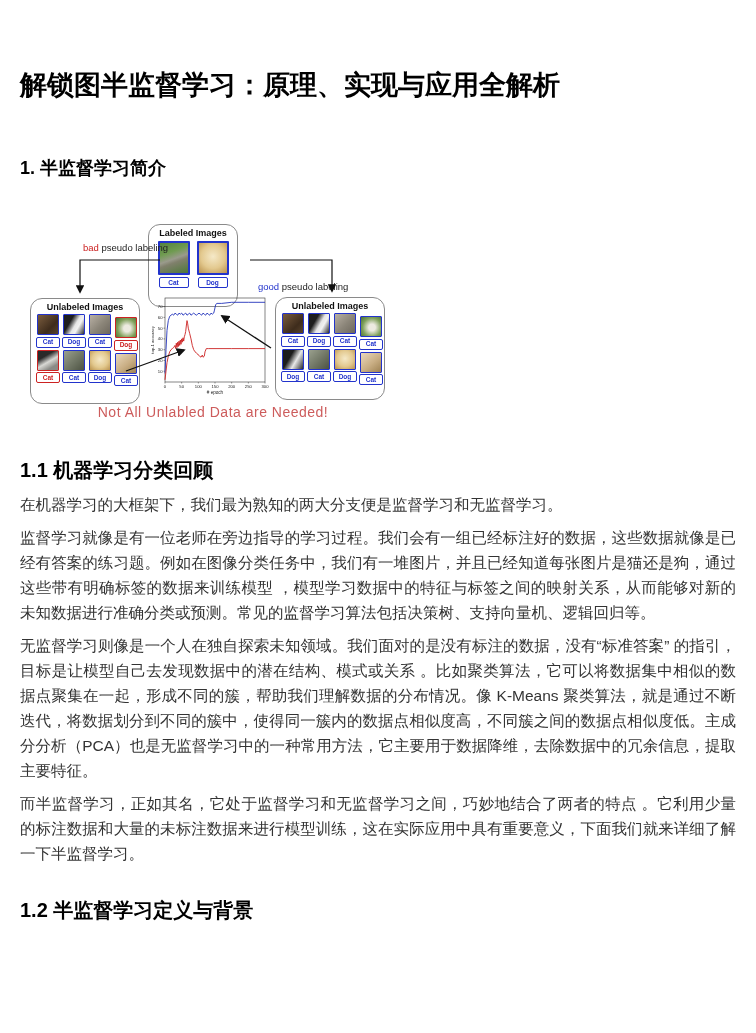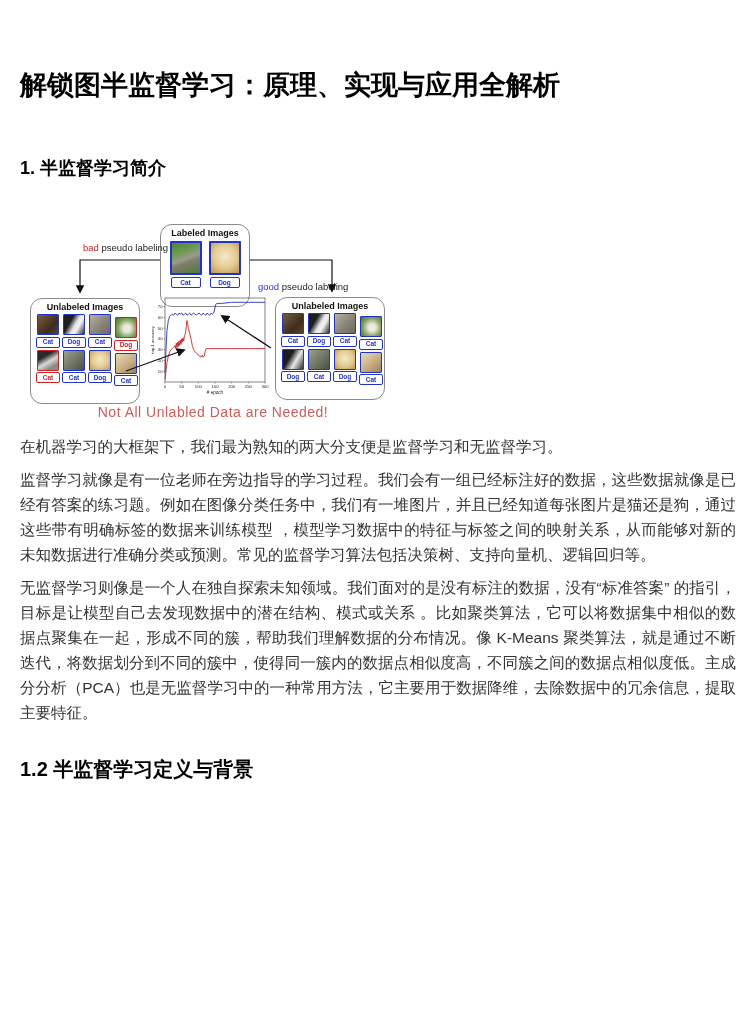--- a/index.html
+++ b/index.html
@@ -8,21 +8,21 @@
   h1{font-size:27px;line-height:38px;margin:66px 0 0;color:#000;font-weight:bold;}
   h2{font-size:18px;line-height:32px;margin:48px 0 0;color:#000;font-weight:bold;}
   h3{font-size:20px;line-height:28px;margin:30px 0 0;color:#000;font-weight:bold;}
   p{font-size:15.5px;line-height:25px;margin:8px 0;text-align:justify;color:#333;}
 
   
   .figure{position:relative;width:378px;height:206px;margin:36px 0 2px 4px;}
   .rbox{position:absolute;background:#fff;border:1.5px solid #8a8a8a;border-radius:12px;box-sizing:border-box;}
   .boxtitle{font-size:9px;font-weight:bold;color:#111;text-align:center;margin-top:3px;line-height:11px;}
 
-  .labeled-box{left:136px;top:4px;width:90px;height:83px;}
+  .labeled-box{left:124px;top:4px;width:90px;height:83px;}
   .labeled-row{display:flex;justify-content:center;gap:7px;margin-top:2px;}
   .lb-item{display:flex;flex-direction:column;align-items:center;}
   .lb-thumb{width:28px;height:30px;border:2px solid #2233cc;border-radius:1px;}
   .lb-tag{margin-top:2px;width:30px;box-sizing:border-box;}
 
   .unl-box{width:110px;height:106px;}
   .unl-box.left{left:6px;top:78px;}
   .unl-box.right{left:251px;top:77px;height:103px;}
   .grid{display:grid;grid-template-columns:repeat(4,1fr);column-gap:2px;row-gap:2px;padding:1px 5px 0;}
   .cell{display:flex;flex-direction:column;align-items:center;}
@@ -203,19 +203,21 @@
       </defs>
       <path d="M136,40 L56,40 L56,72" fill="none" stroke="#111" stroke-width="1.2" marker-end="url(#ah)"></path>
       <path d="M226,40 L308,40 L308,71" fill="none" stroke="#111" stroke-width="1.2" marker-end="url(#ah)"></path>
       <path d="M102,151 L160,130" fill="none" stroke="#111" stroke-width="1.3" marker-end="url(#ah)"></path>
       <path d="M247,128 L198,96" fill="none" stroke="#111" stroke-width="1.3" marker-end="url(#ah)"></path>
     </svg>
 
     <div class="fig-caption">Not All Unlabled Data are Needed!</div>
   </div>
 
+  <h3>1.1 机器学习分类回顾</h3>
   <p>在机器学习的大框架下，我们最为熟知的两大分支便是监督学习和无监督学习。</p>
   <p>监督学习就像是有一位老师在旁边指导的学习过程。我们会有一组已经标注好的数据，这些数据就像是已经有答案的练习题。例如在图像分类任务中，我们有一堆图片，并且已经知道每张图片是猫还是狗，通过这些带有明确标签的数据来训练模型 ，模型学习数据中的特征与标签之间的映射关系，从而能够对新的未知数据进行准确分类或预测。常见的监督学习算法包括决策树、支持向量机、逻辑回归等。</p>
   <p>无监督学习则像是一个人在独自探索未知领域。我们面对的是没有标注的数据，没有“标准答案” 的指引，目标是让模型自己去发现数据中的潜在结构、模式或关系 。比如聚类算法，它可以将数据集中相似的数据点聚集在一起，形成不同的簇，帮助我们理解数据的分布情况。像 K-Means 聚类算法，就是通过不断迭代，将数据划分到不同的簇中，使得同一簇内的数据点相似度高，不同簇之间的数据点相似度低。主成分分析（PCA）也是无监督学习中的一种常用方法，它主要用于数据降维，去除数据中的冗余信息，提取主要特征。</p>
+  <p>而半监督学习，正如其名，它处于监督学习和无监督学习之间，巧妙地结合了两者的特点 。它利用少量的标注数据和大量的未标注数据来进行模型训练，这在实际应用中具有重要意义，下面我们就来详细了解一下半监督学习。</p>
 
   <h3>1.2 半监督学习定义与背景</h3>
 
 </div>
 
 </body></html>

